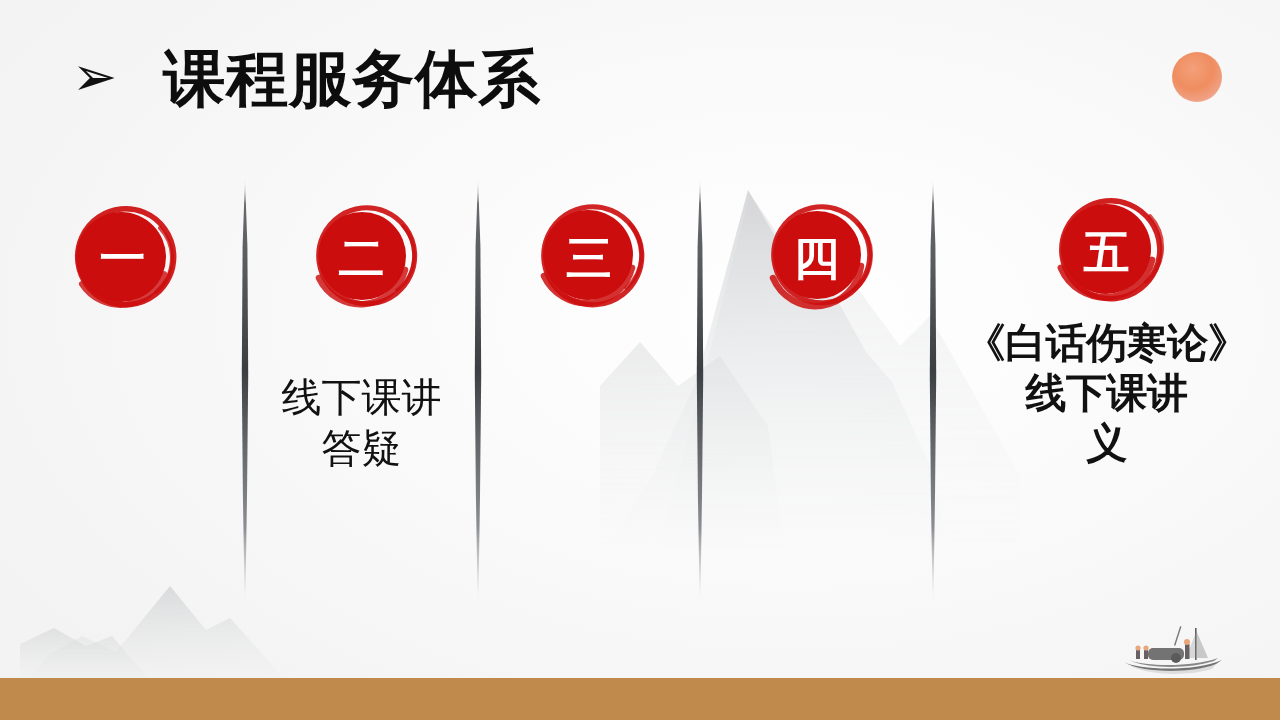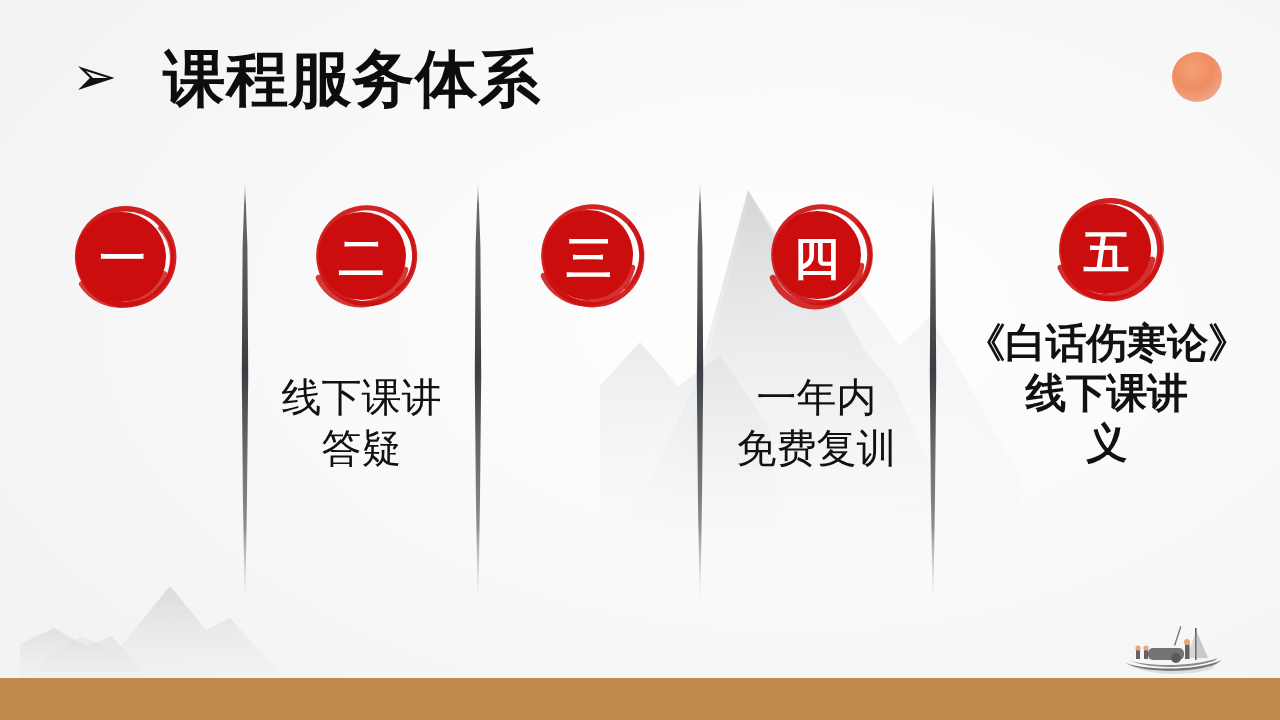--- a/index.html
+++ b/index.html
@@ -313,22 +313,20 @@
     <div class="col col-4">
       <div class="seal">
         <svg viewBox="0 0 118 118">
           <circle cx="59" cy="55" r="44" fill="#cc0d0d"></circle>
           <path d="M59 7 A48 48 0 1 1 58.8 7.02" fill="none" stroke="#cc0d0d" stroke-width="5" stroke-linecap="round" opacity="0.9"></path>
           <path d="M15 78 A46 46 0 0 0 103 66" fill="none" stroke="#cc0d0d" stroke-width="6.5" stroke-linecap="round" opacity="0.85"></path>
           <path d="M101 24 A45 45 0 0 1 96 90" fill="none" stroke="#cc0d0d" stroke-width="3.8" stroke-linecap="round" opacity="0.72"></path>
         </svg>
         <span class="seal-num">四</span>
       </div>
-      <div class="caption">一年内
-免费复训</div>
     </div>
 
     <div class="col col-5">
       <div class="seal">
         <svg viewBox="0 0 118 118">
           <circle cx="58" cy="55" r="45" fill="#cc0d0d"></circle>
           <path d="M58 7 A49 49 0 1 1 57.8 7.02" fill="none" stroke="#cc0d0d" stroke-width="5.4" stroke-linecap="round" opacity="0.92"></path>
           <path d="M13 74 A48 48 0 0 0 104 66" fill="none" stroke="#cc0d0d" stroke-width="6.8" stroke-linecap="round" opacity="0.86"></path>
           <path d="M102 22 A46 46 0 0 1 98 88" fill="none" stroke="#cc0d0d" stroke-width="4" stroke-linecap="round" opacity="0.74"></path>
         </svg>

